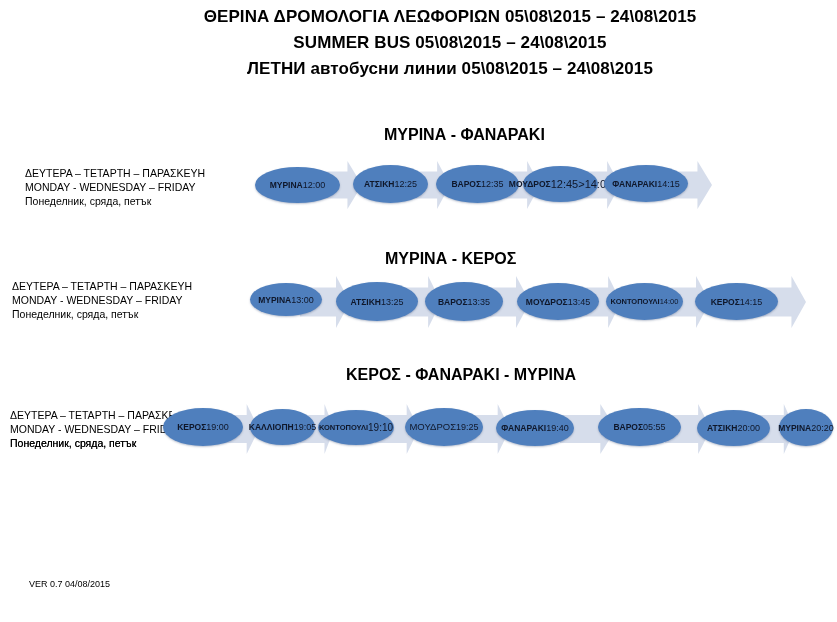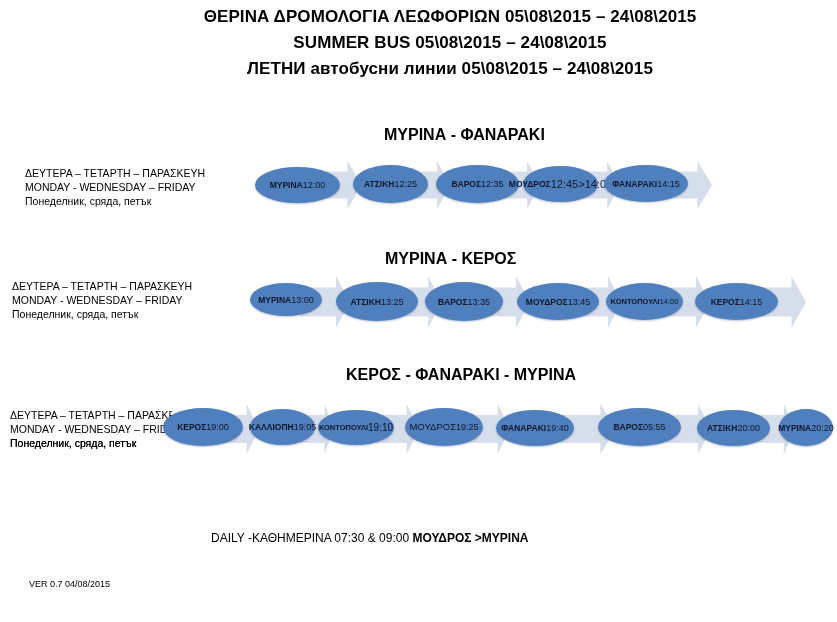--- a/index.html
+++ b/index.html
@@ -150,18 +150,15 @@
     <span class="name">ΑΤΣΙΚΗ</span>
     <span class="time">20:00</span>
   </div>
   <div class="stop" style="left:779px; top:409px; width:54px; height:37px;">
     <span class="name">ΜΥΡΙΝΑ</span>
     <span class="time">20:20</span>
   </div>
 </div>
 
 <div class="notes">
-  <div>
-    <span>DAILY -ΚΑΘΗΜΕΡΙΝΑ 07:30 &amp; 09:00 </span><b>ΜΟΥΔΡΟΣ &gt;ΜΥΡΙΝΑ</b>
-  </div>
 </div>
 
 <div class="version">VER 0.7 04/08/2015</div>
 
 </body></html>

